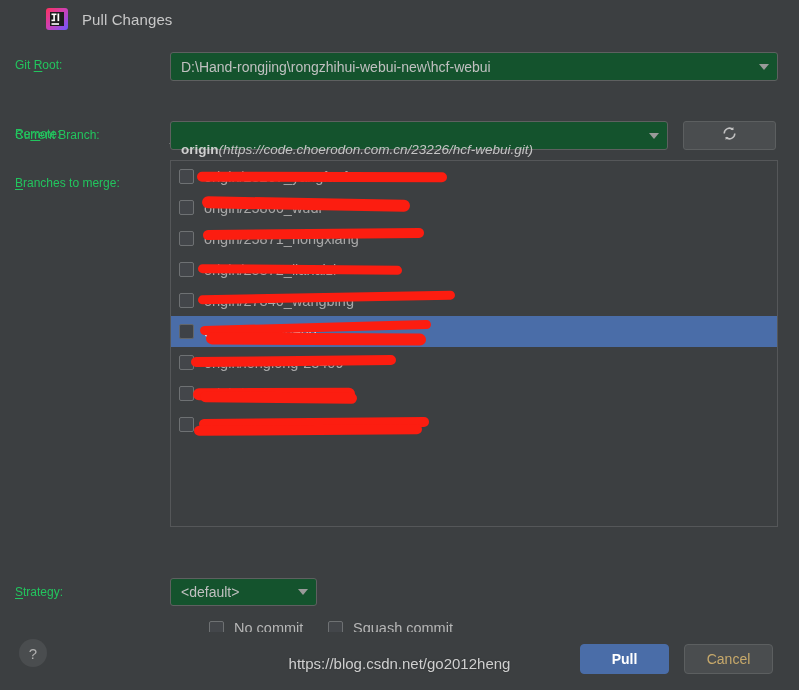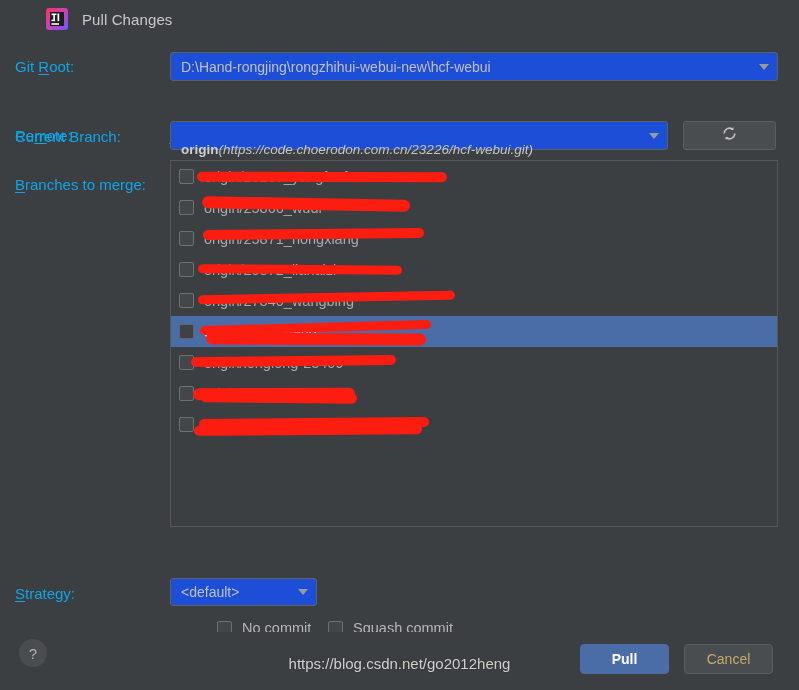--- a/index.html
+++ b/index.html
@@ -58,31 +58,31 @@
   .dialog-body {
     position: absolute;
     left: 0; top: 38px;
     width: 799px;
     height: 594px;
     background: #3c3f41;
   }
 
   .row-label {
     position: absolute;
-    font-size: 15px;
-    color: #0ea5e9;
+    font-size: 12px;
+    color: #22c55e;
     white-space: nowrap;
   }
   .mn { text-decoration: underline; text-underline-offset: 2px; }
 
   
   .combo {
     position: absolute;
     box-sizing: border-box;
-    background: #1d4ed8;
+    background: #14532d;
     border: 1px solid #5e6060;
     border-radius: 3px;
     display: flex;
     align-items: center;
     font-size: 14px;
     color: #c0c0c0;
     cursor: default;
   }
   .combo .combo-value {
     padding-left: 10px;
@@ -398,21 +398,21 @@
   <div class="row-label" style="left:15px; top:547px;">
     <span class="mn">S</span>trategy:
   </div>
   <div class="combo" id="strategy-combo">
     <div class="combo-value">&lt;default&gt;</div>
     <div class="arrow">
         <span class="tri-down"></span>
       </div>
   </div>
 
-  <div class="opt" style="left:183px; top:582px;padding-left:34px;">
+  <div class="opt" style="left:175px; top:582px;padding-left:34px;">
     <span class="cbx2"></span>
     <span>No <span class="mn">c</span>ommit</span>
   </div>
   <div class="opt" style="left:328px; top:582px;">
     <span class="cbx2"></span>
     <span>S<span class="mn">q</span>uash commit</span>
   </div>
   <div class="opt" style="left:175px; top:612px;">
     <span class="cbx2"></span>
     <span>No <span class="mn">f</span>ast forward</span>

